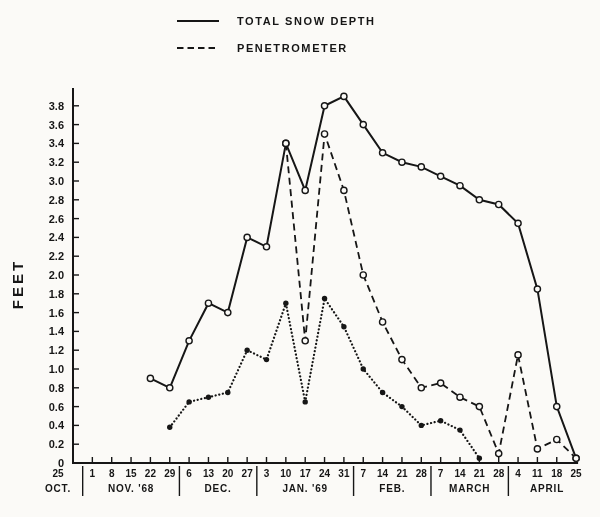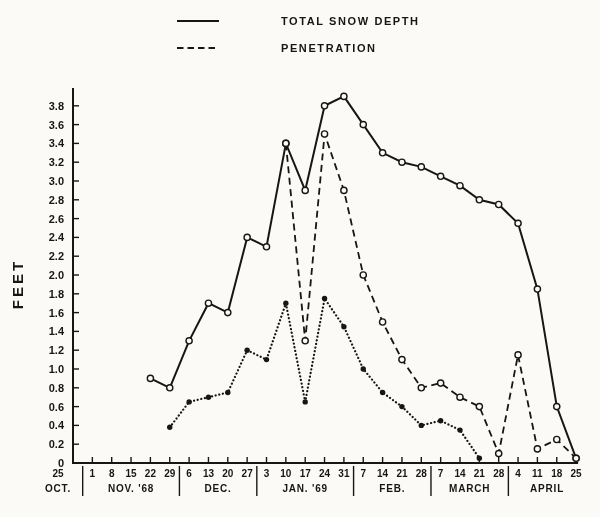--- a/index.html
+++ b/index.html
@@ -8,21 +8,21 @@
     width:600px;height:517px;
     background:#fbfaf7;
     font-family:"Liberation Sans",sans-serif;
     color:#161616;
     overflow:hidden;
   }
   .legend{
     position:absolute;left:176px;top:15px;
   }
   .legend-row{
-    display:flex;align-items:flex-end;height:12px;margin-bottom:15px;gap:44px;
+    display:flex;align-items:flex-end;height:12px;margin-bottom:15px;
   }
   .legend-sample{width:44px;height:12px;margin-right:17px;flex:0 0 auto;}
   .legend-label{
     font-size:11px;font-weight:700;letter-spacing:1.6px;white-space:nowrap;
     color:#161616;
   }
   .y-title{
     position:absolute;left:-31px;top:274px;width:100px;height:20px;
     text-align:center;transform:rotate(-90deg);
     font-size:15px;font-weight:700;letter-spacing:3px;
@@ -43,21 +43,21 @@
       <div class="legend-row">
         <svg class="legend-sample" viewBox="0 0 44 12">
           <line x1="1" y1="6" x2="43" y2="6" stroke="#161616" stroke-width="2.2" stroke-linecap="butt"></line>
         </svg>
         <span class="legend-label">TOTAL SNOW DEPTH</span>
       </div>
       <div class="legend-row">
         <svg class="legend-sample" viewBox="0 0 44 12">
           <line x1="1" y1="6" x2="43" y2="6" stroke="#161616" stroke-width="2.2" stroke-linecap="butt" stroke-dasharray="6.5 4"></line>
         </svg>
-        <span class="legend-label">PENETRATION</span>
+        <span class="legend-label">PENETROMETER</span>
       </div>
     </div>
   <div class="y-title">FEET</div>
   <svg id="plot" width="600" height="517" viewBox="0 0 600 517">
       <path d="M 73 88 L 73 463 L 578.1 463" stroke="#161616" stroke-width="2" fill="none"></path>
       <text x="64" y="467" class="ytick-label" text-anchor="end">0</text>
       <line x1="73" y1="444.2" x2="79" y2="444.2" stroke="#161616" stroke-width="1.4"></line>
       <text x="64" y="448.2" class="ytick-label" text-anchor="end">0.2</text>
       <line x1="73" y1="425.4" x2="79" y2="425.4" stroke="#161616" stroke-width="1.4"></line>
       <text x="64" y="429.4" class="ytick-label" text-anchor="end">0.4</text>

